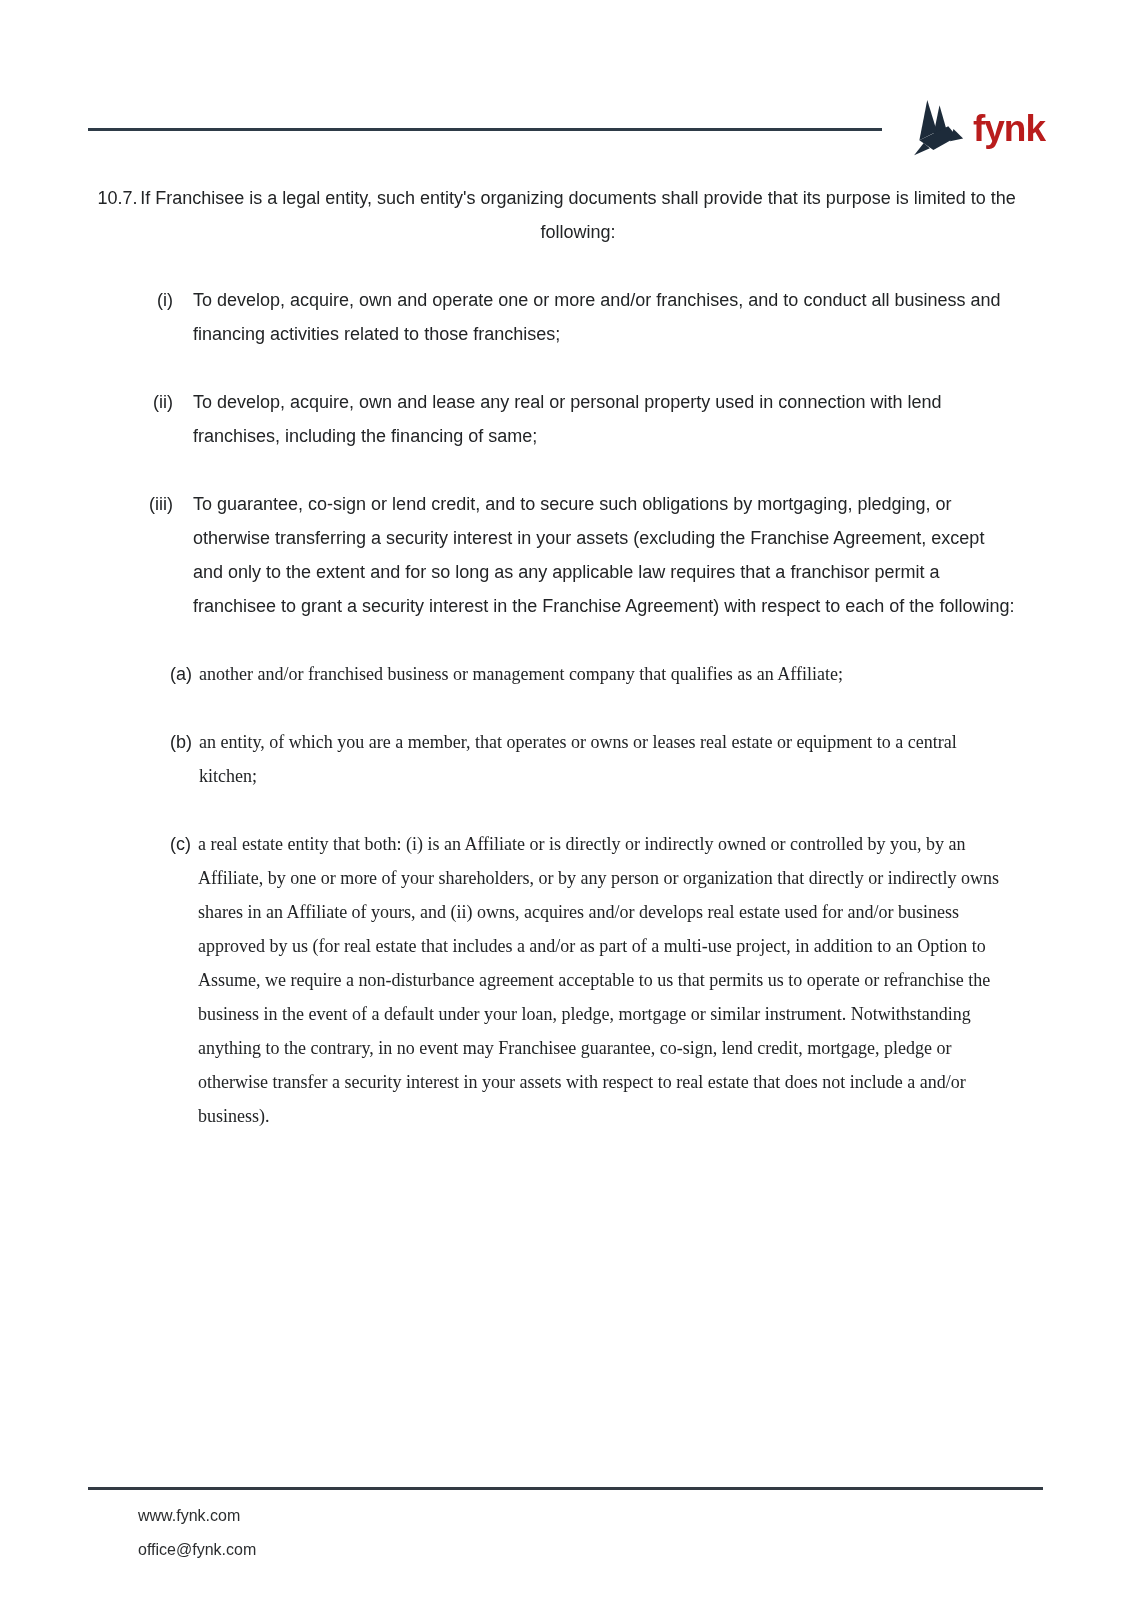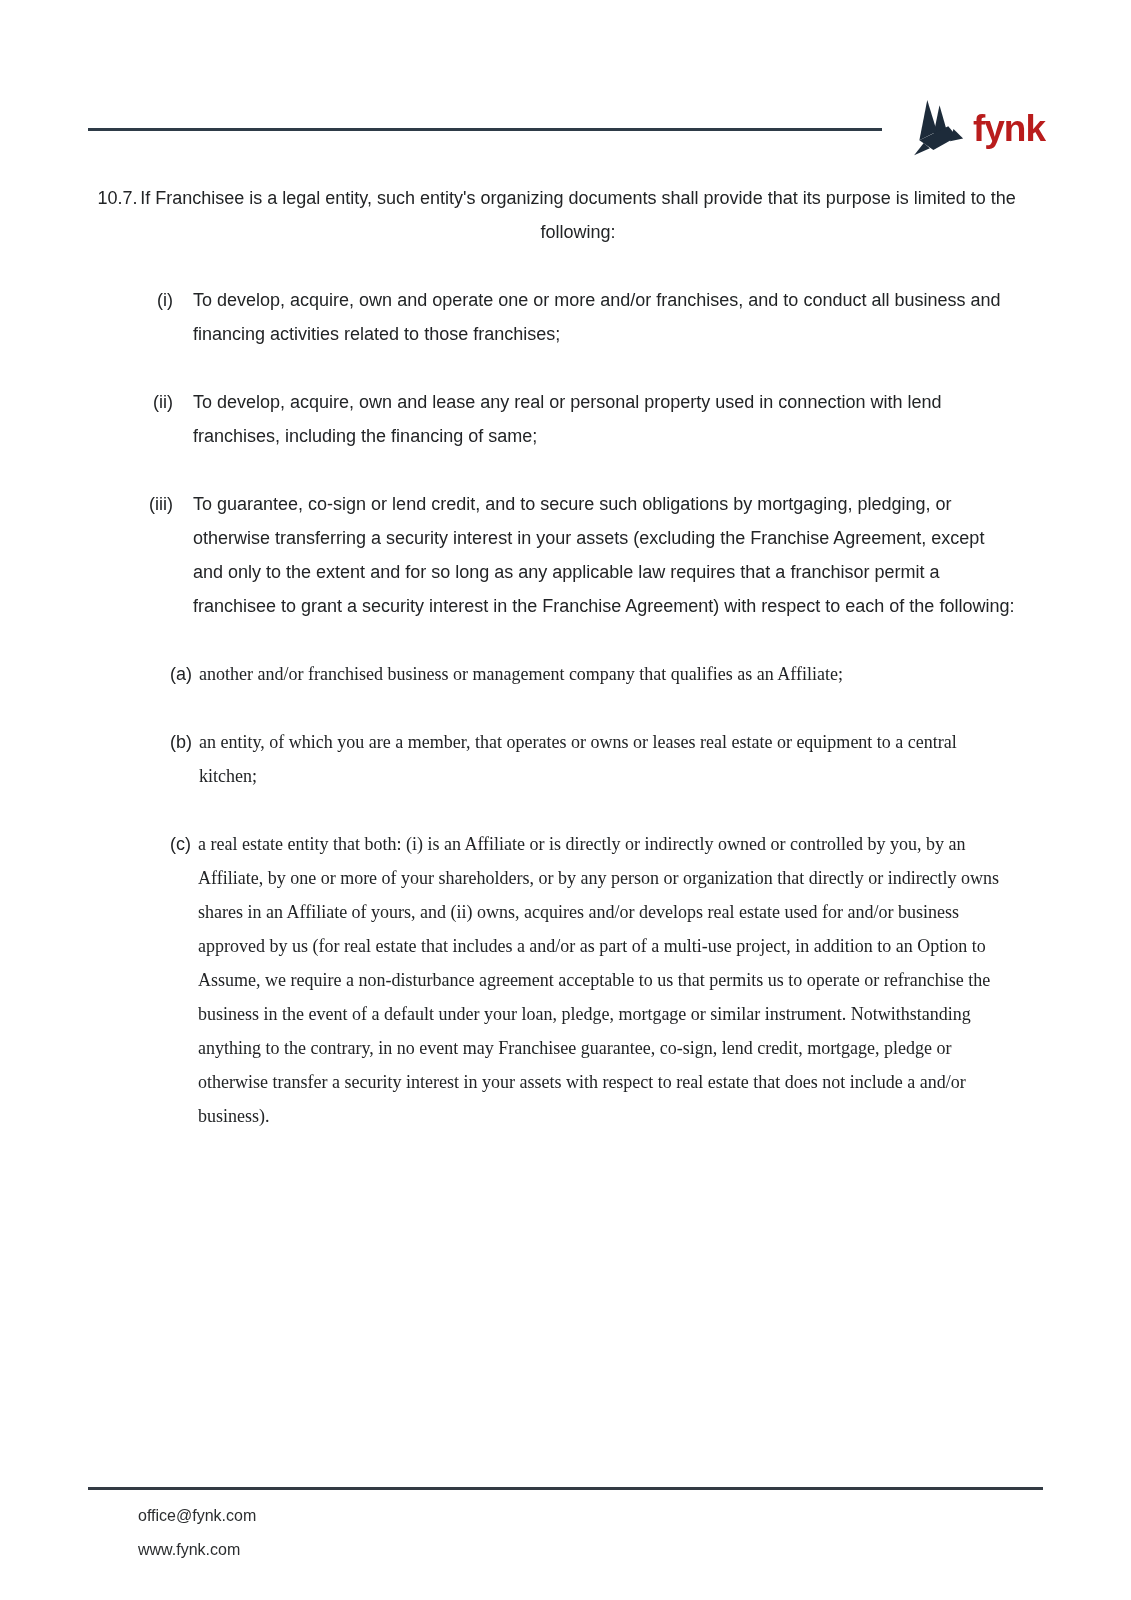--- a/index.html
+++ b/index.html
@@ -144,18 +144,18 @@
     <div class="item-l3">
       <div class="marker-l3">(c)</div>
       <div class="text-l3">a real estate entity that both: (i) is an Affiliate or is directly or indirectly owned or controlled by you, by an Affiliate, by one or more of your shareholders, or by any person or organization that directly or indirectly owns shares in an Affiliate of yours, and (ii) owns, acquires and/or develops real estate used for and/or business approved by us (for real estate that includes a and/or as part of a multi-use project, in addition to an Option to Assume, we require a non-disturbance agreement acceptable to us that permits us to operate or refranchise the business in the event of a default under your loan, pledge, mortgage or similar instrument. Notwithstanding anything to the contrary, in no event may Franchisee guarantee, co-sign, lend credit, mortgage, pledge or otherwise transfer a security interest in your assets with respect to real estate that does not include a and/or  business).</div>
     </div>
 
   </div>
 
   <div class="footer">
     <div class="footer-rule"></div>
     <div class="footer-lines">
+      <div>www.fynk.com</div>
       <div>office@fynk.com</div>
-      <div>www.fynk.com</div>
     </div>
   </div>
 
 </div>
 
 </body></html>

